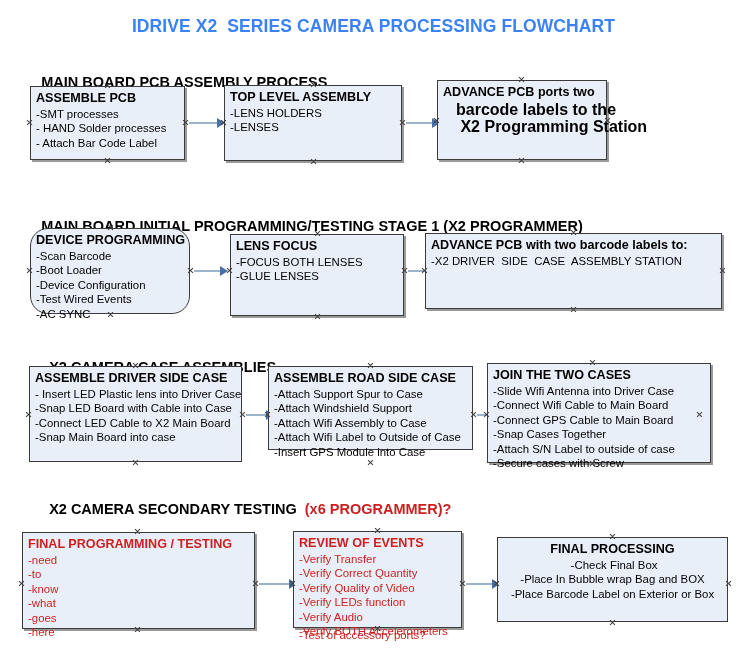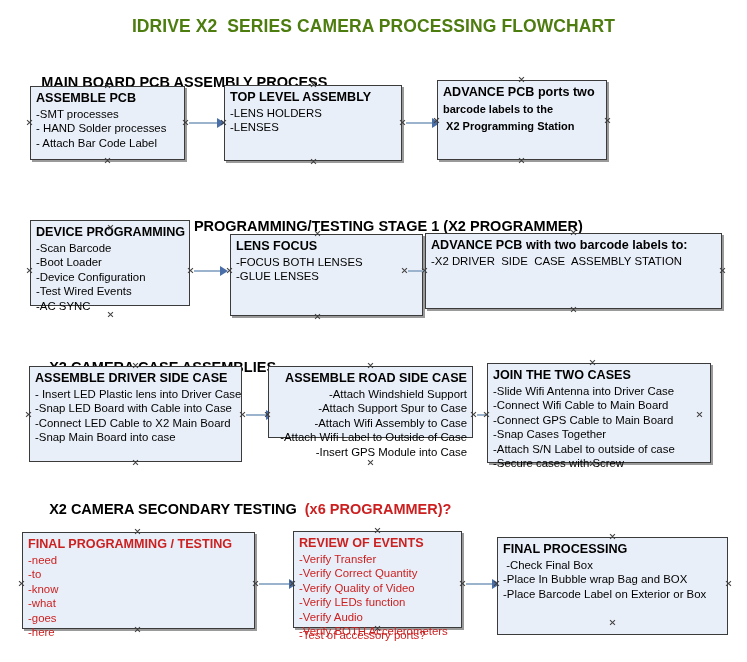--- a/index.html
+++ b/index.html
@@ -22,21 +22,21 @@
 
   
   .doc-title {
     position: absolute;
     left: 0;
     top: 16px;
     width: 747px;
     text-align: center;
     font-size: 17.5px;
     font-weight: bold;
-    color: #4d7c0f;
+    color: #3b82f6;
     letter-spacing: 0.1px;
     white-space: pre;
   }
   .section-head {
     position: absolute;
     font-size: 14.5px;
     font-weight: bold;
     color: #000000;
     white-space: pre;
     letter-spacing: 0px;
@@ -69,22 +69,23 @@
   .box .b-line {
     font-size: 11.4px;
     font-weight: normal;
     color: #000000;
     line-height: 14.4px;
     white-space: pre;
   }
   
   .box.bodybold .b-line {
     font-weight: bold;
-    font-size: 11px;
+    font-size: 16px;
     line-height: 17px;
+    margin-left: 13px;
   }
   
   .box.red .b-title,
   .box.red .b-line {
     color: #cc1f1f;
   }
   
   .box .b-overflow {
     position: absolute;
     left: 5px;
@@ -186,39 +187,39 @@
   </div>
   <div class="handle" style="left:518px; top:76px;"></div>
   <div class="handle" style="left:518px; top:157px;"></div>
   <div class="handle" style="left:433px; top:117px;"></div>
   <div class="handle" style="left:604px; top:117px;"></div>
 
   <div class="section-head" style="left:25px; top:202px;">
     <span>MAIN BOARD INITIAL PROGRAMMING/TESTING STAGE 1 (X2 PROGRAMMER)</span>
   </div>
 
-  <div class="box noshadow" style="left:30px; top:220px; width:160px; height:86px;">
+  <div class="box noshadow" style="left:30px; top:228px; width:160px; height:86px;border-radius:18px;">
     <div class="b-title">DEVICE PROGRAMMING</div>
     <div class="b-line">-Scan Barcode</div>
     <div class="b-line">-Boot Loader</div>
     <div class="b-line">-Device Configuration</div>
     <div class="b-line">-Test Wired Events</div>
     <div class="b-line">-AC SYNC</div>
   </div>
   <div class="handle" style="left:107px; top:224px;"></div>
   <div class="handle" style="left:107px; top:311px;"></div>
   <div class="handle" style="left:26px; top:267px;"></div>
   <div class="handle" style="left:187px; top:267px;"></div>
 
   <div class="conn" style="left:194px; top:266px; width:36px;">
     <div class="shaft" style="width:26px;"></div>
     <div class="head" style="left:26px;"></div>
   </div>
 
-  <div class="box" style="left:230px; top:234px; width:193px; height:82px;">
+  <div class="box" style="left:230px; top:234px; width:174px; height:82px;">
     <div class="b-title">LENS FOCUS</div>
     <div class="b-line">-FOCUS BOTH LENSES</div>
     <div class="b-line">-GLUE LENSES</div>
   </div>
   <div class="handle" style="left:314px; top:230px;"></div>
   <div class="handle" style="left:314px; top:313px;"></div>
   <div class="handle" style="left:226px; top:267px;"></div>
   <div class="handle" style="left:401px; top:267px;"></div>
 
   <div class="conn" style="left:408px; top:266px; width:34px;">
@@ -249,24 +250,24 @@
   <div class="handle" style="left:132px; top:362px;"></div>
   <div class="handle" style="left:132px; top:459px;"></div>
   <div class="handle" style="left:25px; top:411px;"></div>
   <div class="handle" style="left:239px; top:411px;"></div>
 
   <div class="conn" style="left:246px; top:410px; width:28px;">
     <div class="shaft" style="width:20px;"></div>
     <div class="head" style="left:20px;"></div>
   </div>
 
-  <div class="box noshadow" style="left:268px; top:366px; width:205px; height:72px;text-align:right;">
+  <div class="box noshadow" style="left:268px; top:366px; width:205px; height:84px;">
     <div class="b-title">ASSEMBLE ROAD SIDE CASE</div>
+    <div class="b-line">-Attach Support Spur to Case</div>
     <div class="b-line">-Attach Windshield Support</div>
-    <div class="b-line">-Attach Support Spur to Case</div>
     <div class="b-line">-Attach Wifi Assembly to Case</div>
     <div class="b-line">-Attach Wifi Label to Outside of Case</div>
     <div class="b-line">-Insert GPS Module into Case</div>
   </div>
   <div class="handle" style="left:367px; top:362px;"></div>
   <div class="handle" style="left:367px; top:459px;"></div>
   <div class="handle" style="left:264px; top:411px;"></div>
   <div class="handle" style="left:470px; top:411px;"></div>
 
   <div class="conn" style="left:477px; top:410px; width:28px;">
@@ -324,21 +325,21 @@
   <div class="handle" style="left:374px; top:527px;"></div>
   <div class="handle" style="left:374px; top:625px;"></div>
   <div class="handle" style="left:289px; top:580px;"></div>
   <div class="handle" style="left:459px; top:580px;"></div>
 
   <div class="conn" style="left:466px; top:579px; width:34px;">
     <div class="shaft" style="width:26px;"></div>
     <div class="head" style="left:26px;"></div>
   </div>
 
-  <div class="box noshadow" style="left:497px; top:537px; width:231px; height:98px;">
+  <div class="box noshadow" style="left:497px; top:537px; width:231px; height:85px;text-align:center;">
     <div class="b-title">FINAL PROCESSING</div>
     <div class="b-line"> -Check Final Box</div>
     <div class="b-line">-Place In Bubble wrap Bag and BOX</div>
     <div class="b-line">-Place Barcode Label on Exterior or Box</div>
   </div>
   <div class="handle" style="left:609px; top:533px;"></div>
   <div class="handle" style="left:609px; top:619px;"></div>
   <div class="handle" style="left:493px; top:580px;"></div>
   <div class="handle" style="left:725px; top:580px;"></div>
 

